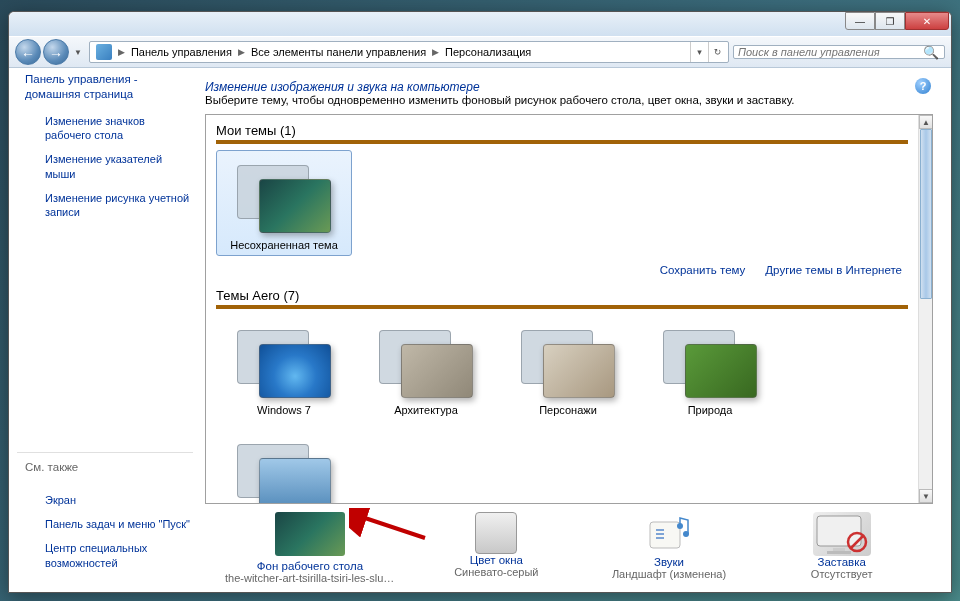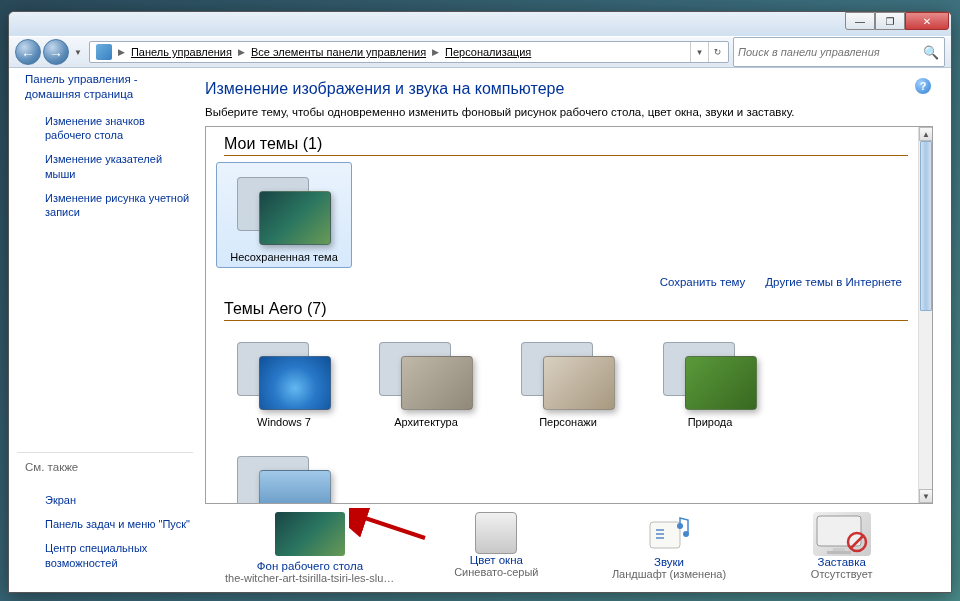--- a/index.html
+++ b/index.html
@@ -100,37 +100,37 @@
   font-size: 11px;
   overflow: hidden;
 }
 .bc-icon {
   width: 16px;
   height: 16px;
   background: linear-gradient(135deg, #6ab0e0, #3a80c0);
   margin: 0 4px;
   border-radius: 2px;
 }
-.bc-item { padding: 0 4px; color: #000; cursor: pointer; white-space: nowrap; text-decoration: underline; }
+.bc-item { padding: 0 4px; color: #000; cursor: pointer; white-space: nowrap; }
 .bc-sep { color: #666; padding: 0 2px; font-size: 9px; }
 .bc-end-btns { margin-left: auto; display: flex; }
 .bc-end-btn {
   width: 18px;
   height: 20px;
   border-left: 1px solid #ccc;
   display: flex;
   align-items: center;
   justify-content: center;
   color: #555;
   font-size: 9px;
   cursor: pointer;
 }
 .searchbox {
   width: 212px;
-  height: 30px;
+  height: 14px;
   border: 1px solid #a0b0c0;
   background: #fff;
   border-radius: 2px;
   display: flex;
   align-items: center;
   padding: 0 4px;
 }
 .searchbox input {
   flex: 1;
   border: none;
@@ -192,21 +192,21 @@
   border-radius: 50%;
   background: radial-gradient(circle at 35% 30%, #a0d0ff, #3080d0);
   color: #fff;
   font-size: 11px;
   font-weight: bold;
   display: flex;
   align-items: center;
   justify-content: center;
   cursor: pointer;
 }
-.main h1 { color: #003399; font-weight: normal; font-size: 16px; margin-bottom: 8px; }
+.main h1 { color: #003399; font-weight: normal; font-size: 12px; margin-bottom: 0; font-style: italic; }
 .main .subtitle { color: #000; font-size: 11.5px; margin-bottom: 8px; }
 .themes-container {
   border: 1px solid #a0a0a0;
   flex: 1;
   overflow: hidden;
   position: relative;
 }
 .themes-scroll {
   position: absolute;
   top: 0; left: 0; right: 14px; bottom: 0;
@@ -237,26 +237,25 @@
   top: 14px;
   left: 1px;
   width: 12px;
   height: 170px;
   background: linear-gradient(90deg, #d0e0f0, #a8c8e8, #d0e0f0);
   border: 1px solid #8ab0d0;
   border-radius: 1px;
   cursor: pointer;
 }
 .section-header {
-  font-size: 16px;
+  font-size: 13px;
   color: #000;
   padding: 4px 0 2px;
-  border-bottom: 1px solid #a16207;
+  border-bottom: 4px solid #a16207;
   margin-bottom: 6px;
-  margin-left: 8px;
 }
 .theme-grid { display: flex; flex-wrap: wrap; gap: 8px 6px; margin-bottom: 4px; }
 .theme-item {
   width: 136px;
   display: flex;
   flex-direction: column;
   align-items: center;
   padding: 4px;
   border: 1px solid transparent;
   border-radius: 3px;

